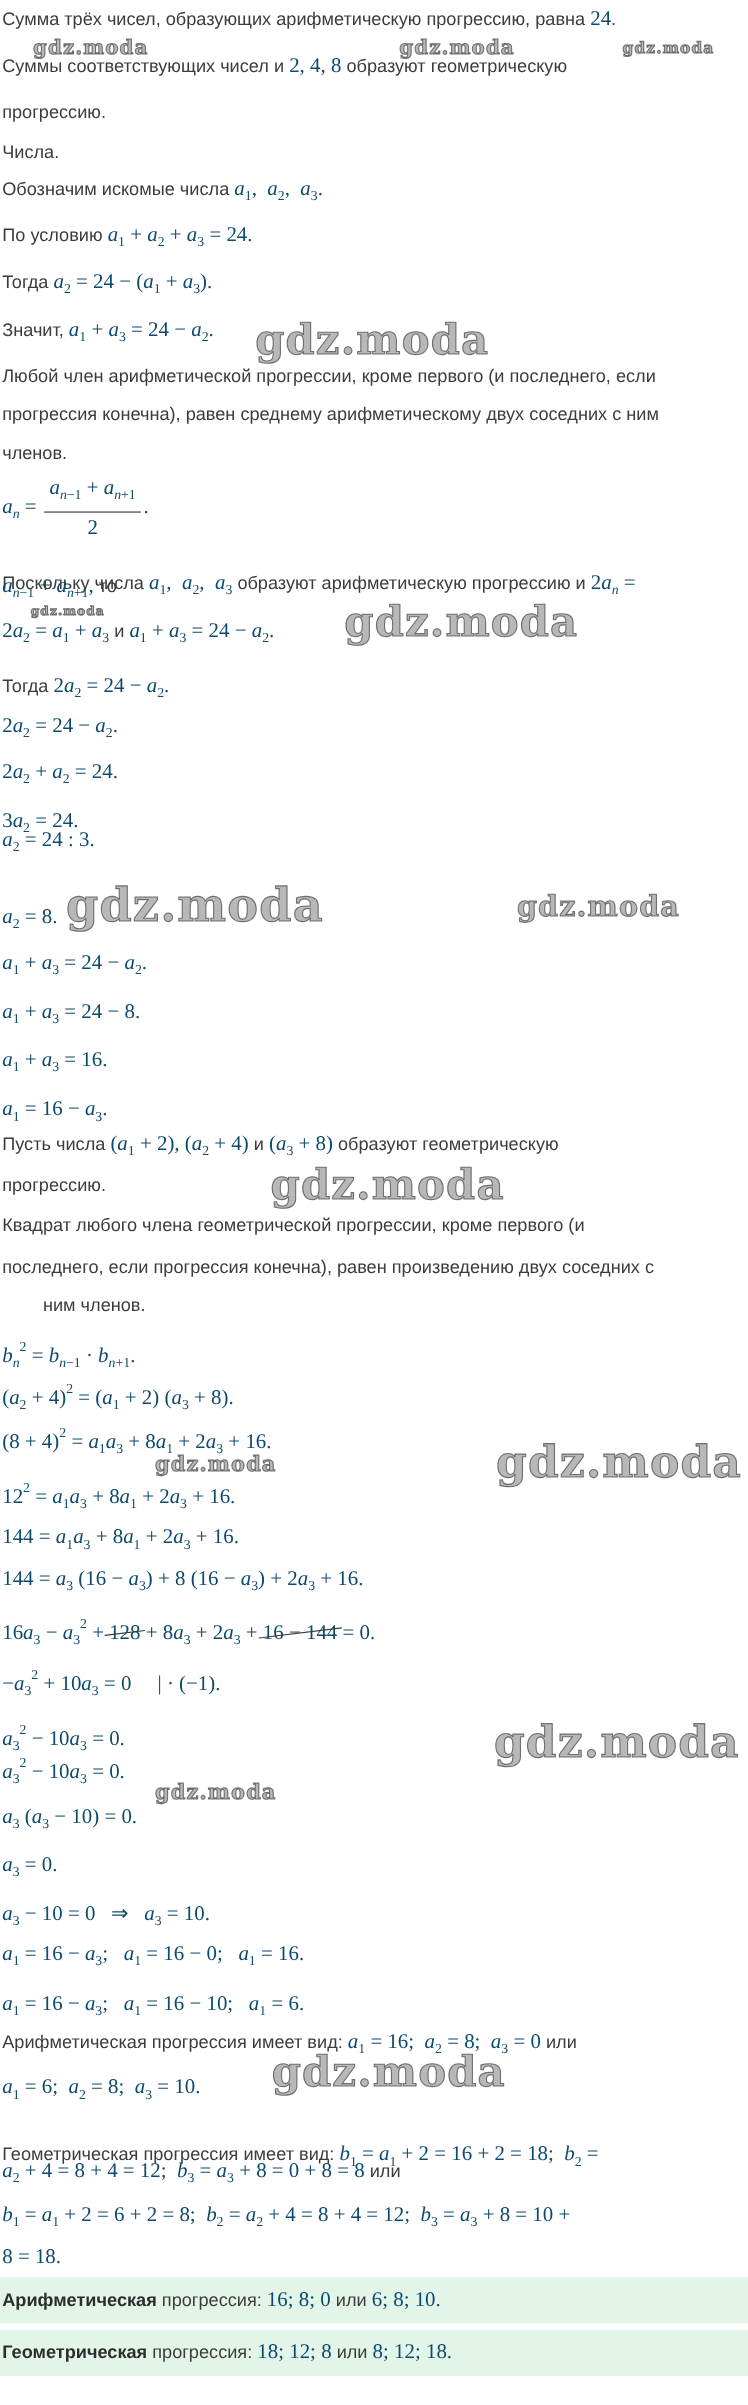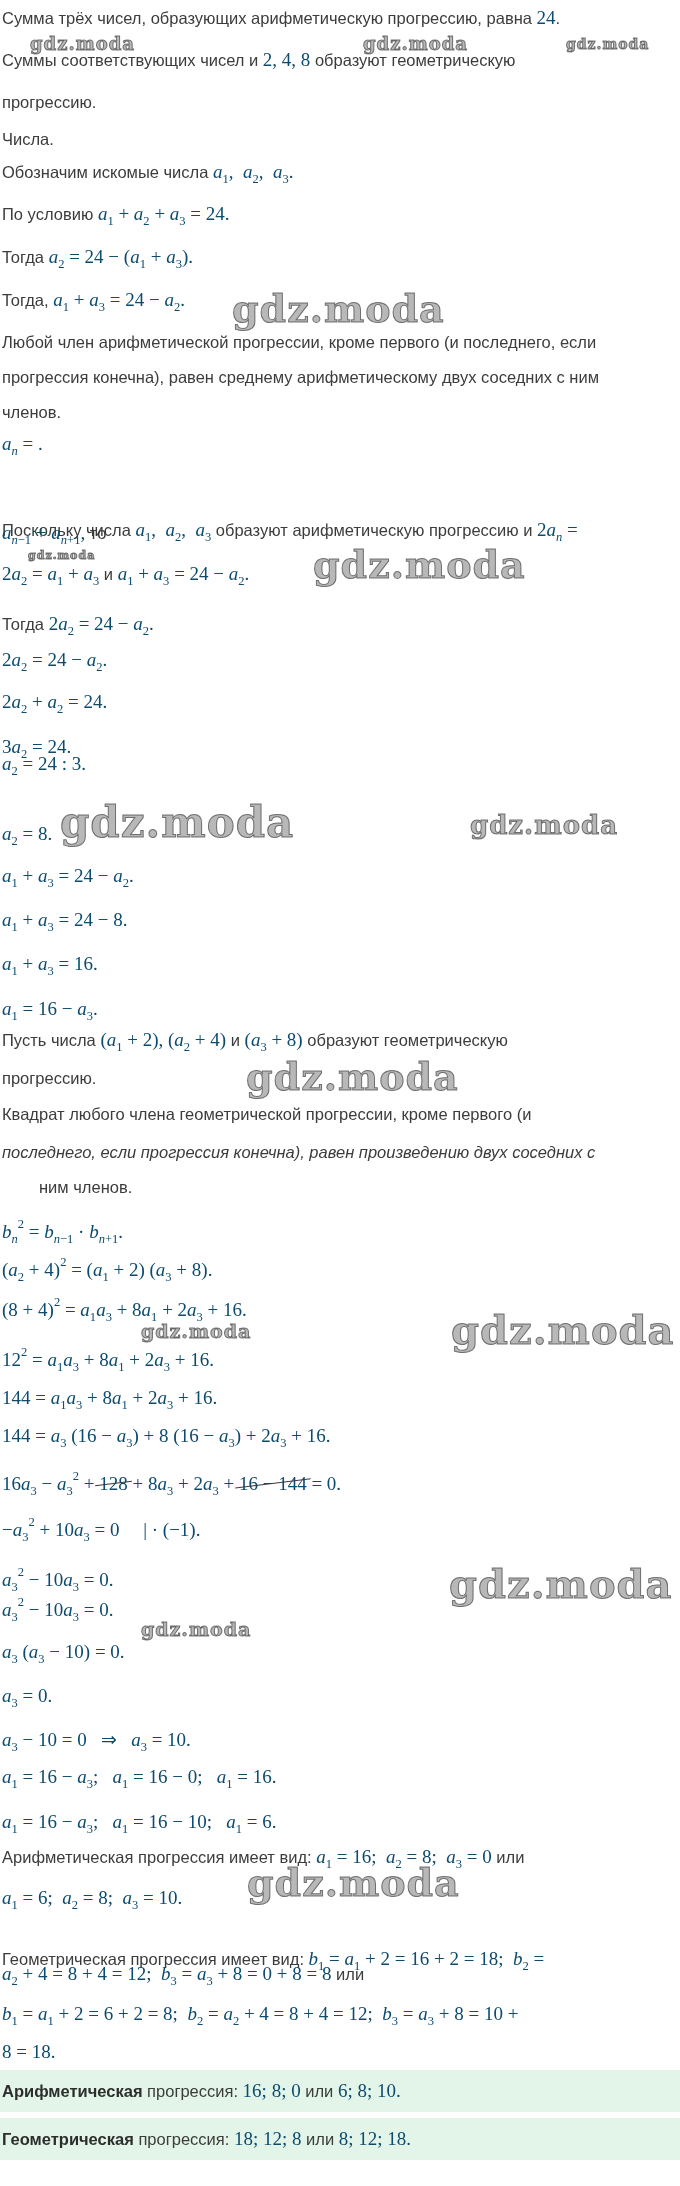--- a/index.html
+++ b/index.html
@@ -87,42 +87,42 @@
       <div class="wm" style="left: 247px; top: 1860px; font-size: 38px;">gdz.moda</div>
     </div>
   <div id="lines-layer">
       <div class="line" style="top: 6px;"><span class="txt">Сумма трёх чисел, образующих арифметическую прогрессию, равна </span><span class="mth">24</span><span class="txt">.</span></div>
       <div class="line" style="top: 48px;"><span class="txt">Суммы соответствующих чисел и </span><span class="mth">2, 4, 8</span><span class="txt"> образуют геометрическую</span></div>
       <div class="line" style="top: 90px;"><span class="txt">прогрессию.</span></div>
       <div class="line" style="top: 127px;"><span class="txt">Числа.</span></div>
       <div class="line" style="top: 160px;"><span class="txt">Обозначим искомые числа </span><span class="mth"><i>a</i><sub>1</sub>,  <i>a</i><sub>2</sub>,  <i>a</i><sub>3</sub>.</span></div>
       <div class="line" style="top: 202px;"><span class="txt">По условию </span><span class="mth"><i>a</i><sub>1</sub> + <i>a</i><sub>2</sub> + <i>a</i><sub>3</sub> = 24.</span></div>
       <div class="line" style="top: 245px;"><span class="txt">Тогда </span><span class="mth"><i>a</i><sub>2</sub> = 24 − (<i>a</i><sub>1</sub> + <i>a</i><sub>3</sub>).</span></div>
-      <div class="line" style="top: 288px;"><span class="txt">Тогда, </span><span class="mth"><i>a</i><sub>1</sub> + <i>a</i><sub>3</sub> = 24 − <i>a</i><sub>2</sub>.</span></div>
+      <div class="line" style="top: 288px;"><span class="txt">Значит, </span><span class="mth"><i>a</i><sub>1</sub> + <i>a</i><sub>3</sub> = 24 − <i>a</i><sub>2</sub>.</span></div>
       <div class="line" style="top: 330px;"><span class="txt">Любой член арифметической прогрессии, кроме первого (и последнего, если</span></div>
       <div class="line" style="top: 365px;"><span class="txt">прогрессия конечна), равен среднему арифметическому двух соседних с ним</span></div>
       <div class="line" style="top: 400px;"><span class="txt">членов.</span></div>
-      <div class="line" style="top: 432px;"><span class="mth"><i>a</i><sub><i>n</i></sub> = </span><span class="mth">.</span></div>
+      <div class="line" style="top: 432px;"><span class="mth"><i>a</i><sub><i>n</i></sub> = </span><span class="mth frac"><span class="num"><i>a</i><sub><i>n</i>−1</sub> + <i>a</i><sub><i>n</i>+1</sub></span><span class="den">2</span></span><span class="mth">.</span></div>
       <div class="line" style="top: 518px;"><span class="txt">Поскольку числа </span><span class="mth"><i>a</i><sub>1</sub>,  <i>a</i><sub>2</sub>,  <i>a</i><sub>3</sub></span><span class="txt"> образуют арифметическую прогрессию и </span><span class="mth">2<i>a</i><sub><i>n</i></sub> =</span></div>
       <div class="line" style="top: 521px;"><span class="mth"><i>a</i><sub><i>n</i>−1</sub> + <i>a</i><sub><i>n</i>+1</sub>,</span><span class="txt"> то</span></div>
       <div class="line" style="top: 562px;"><span class="mth">2<i>a</i><sub>2</sub> = <i>a</i><sub>1</sub> + <i>a</i><sub>3</sub></span><span class="txt"> и </span><span class="mth"><i>a</i><sub>1</sub> + <i>a</i><sub>3</sub> = 24 − <i>a</i><sub>2</sub>.</span></div>
       <div class="line" style="top: 612px;"><span class="txt">Тогда </span><span class="mth">2<i>a</i><sub>2</sub> = 24 − <i>a</i><sub>2</sub>.</span></div>
       <div class="line" style="top: 648px;"><span class="mth">2<i>a</i><sub>2</sub> = 24 − <i>a</i><sub>2</sub>.</span></div>
       <div class="line" style="top: 690px;"><span class="mth">2<i>a</i><sub>2</sub> + <i>a</i><sub>2</sub> = 24.</span></div>
       <div class="line" style="top: 735px;"><span class="mth">3<i>a</i><sub>2</sub> = 24.</span></div>
       <div class="line" style="top: 752px; text-align: right;"><span class="mth"><i>a</i><sub>2</sub> = 24 : 3.</span></div>
       <div class="line" style="top: 822px;"><span class="mth"><i>a</i><sub>2</sub> = 8.</span></div>
       <div class="line" style="top: 864px;"><span class="mth"><i>a</i><sub>1</sub> + <i>a</i><sub>3</sub> = 24 − <i>a</i><sub>2</sub>.</span></div>
       <div class="line" style="top: 908px;"><span class="mth"><i>a</i><sub>1</sub> + <i>a</i><sub>3</sub> = 24 − 8.</span></div>
       <div class="line" style="top: 952px;"><span class="mth"><i>a</i><sub>1</sub> + <i>a</i><sub>3</sub> = 16.</span></div>
       <div class="line" style="top: 997px;"><span class="mth"><i>a</i><sub>1</sub> = 16 − <i>a</i><sub>3</sub>.</span></div>
       <div class="line" style="top: 1028px;"><span class="txt">Пусть числа </span><span class="mth">(<i>a</i><sub>1</sub> + 2), (<i>a</i><sub>2</sub> + 4)</span><span class="txt"> и </span><span class="mth">(<i>a</i><sub>3</sub> + 8)</span><span class="txt"> образуют геометрическую</span></div>
       <div class="line" style="top: 1066px;"><span class="txt">прогрессию.</span></div>
       <div class="line" style="top: 1102px;"><span class="txt">Квадрат любого члена геометрической прогрессии, кроме первого (и</span></div>
-      <div class="line" style="top: 1140px; font-style: italic;"><span class="txt">последнего, если прогрессия конечна), равен произведению двух соседних с</span></div>
+      <div class="line" style="top: 1140px;"><span class="txt">последнего, если прогрессия конечна), равен произведению двух соседних с</span></div>
       <div class="line" style="top: 1175px; margin-left: 37px;"><span class="txt">ним членов.</span></div>
       <div class="line" style="top: 1212px;"><span class="mth"><i>b</i><sub><i>n</i></sub><sup>2</sup> = <i>b</i><sub><i>n</i>−1</sub> · <i>b</i><sub><i>n</i>+1</sub>.</span></div>
       <div class="line" style="top: 1250px;"><span class="mth">(<i>a</i><sub>2</sub> + 4)<sup>2</sup> = (<i>a</i><sub>1</sub> + 2) (<i>a</i><sub>3</sub> + 8).</span></div>
       <div class="line" style="top: 1290px;"><span class="mth">(8 + 4)<sup>2</sup> = <i>a</i><sub>1</sub><i>a</i><sub>3</sub> + 8<i>a</i><sub>1</sub> + 2<i>a</i><sub>3</sub> + 16.</span></div>
       <div class="line" style="top: 1340px;"><span class="mth">12<sup>2</sup> = <i>a</i><sub>1</sub><i>a</i><sub>3</sub> + 8<i>a</i><sub>1</sub> + 2<i>a</i><sub>3</sub> + 16.</span></div>
       <div class="line" style="top: 1386px;"><span class="mth">144 = <i>a</i><sub>1</sub><i>a</i><sub>3</sub> + 8<i>a</i><sub>1</sub> + 2<i>a</i><sub>3</sub> + 16.</span></div>
       <div class="line" style="top: 1424px;"><span class="mth">144 = <i>a</i><sub>3</sub> (16 − <i>a</i><sub>3</sub>) + 8 (16 − <i>a</i><sub>3</sub>) + 2<i>a</i><sub>3</sub> + 16.</span></div>
       <div class="line" style="top: 1464px;"><span class="mth">16<i>a</i><sub>3</sub> − <i>a</i><sub>3</sub><sup>2</sup> + </span><span class="mth strike">128</span><span class="mth"> + 8<i>a</i><sub>3</sub> + 2<i>a</i><sub>3</sub> + </span><span class="mth strike">16 − 144</span><span class="mth"> = 0.</span></div>
       <div class="line" style="top: 1510px;"><span class="mth">−<i>a</i><sub>3</sub><sup>2</sup> + 10<i>a</i><sub>3</sub> = 0     | · (−1).</span></div>
       <div class="line" style="top: 1560px;"><span class="mth"><i>a</i><sub>3</sub><sup>2</sup> − 10<i>a</i><sub>3</sub> = 0.</span></div>

